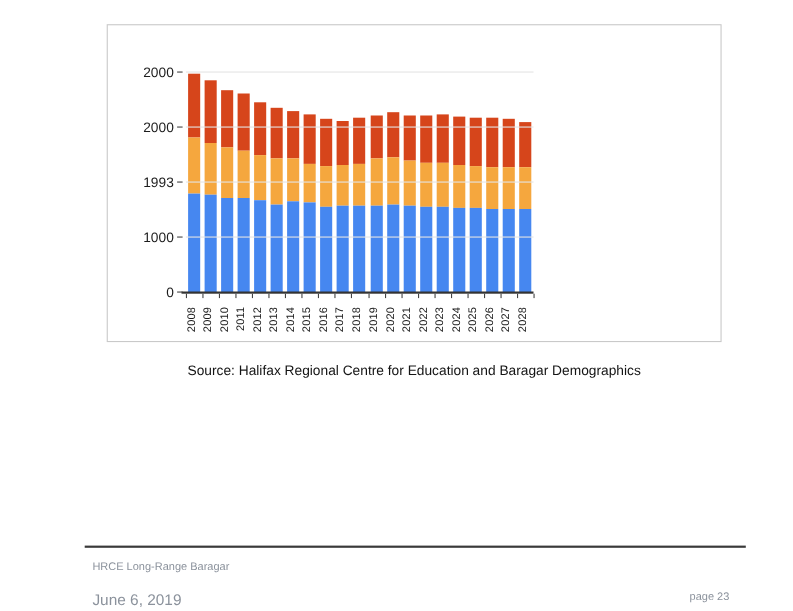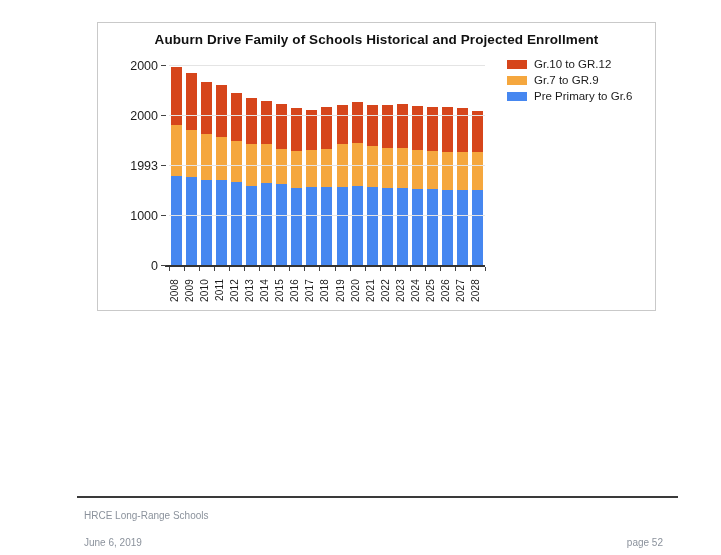--- a/index.html
+++ b/index.html
@@ -112,34 +112,33 @@
     left: 77px; top: 496px;
     width: 601px; height: 2px;
     background: #3a3a3a;
   }
   .footer-report-title {
     position: absolute; left: 84px; top: 510px;
     font-size: 10px; color: #8b929c;
   }
   .footer-date {
     position: absolute; left: 84px; top: 537px;
-    font-size: 10px; color: #8b929c;
+    font-size: 14px; color: #8b929c;
   }
   .footer-page {
     position: absolute; right: 58px; top: 537px;
     font-size: 10px; color: #8b929c;
   }
 </style>
 </head>
 <body>
 
 <div class="page">
 
   <div class="chart-card">
-    <div class="chart-title">Auburn Drive Family of Schools Historical and Projected Enrollment</div>
 
     <div class="y-labels">
         <div class="lbl" style="top: 200px;">0</div>
         <div class="lbl" style="top: 150px;">1000</div>
         <div class="lbl" style="top: 100px;">1993</div>
         <div class="lbl" style="top: 50px;">2000</div>
         <div class="lbl" style="top: 0px;">2000</div>
       </div>
 
     <div class="plot-area">
@@ -345,35 +344,22 @@
         <div class="xl">2021</div>
         <div class="xl">2022</div>
         <div class="xl">2023</div>
         <div class="xl">2024</div>
         <div class="xl">2025</div>
         <div class="xl">2026</div>
         <div class="xl">2027</div>
         <div class="xl">2028</div>
       </div>
 
-    <div class="legend">
-        <div class="legend-row">
-          <div class="legend-swatch" style="background: rgb(214, 69, 27);"></div>
-          <div class="legend-label">Gr.10 to GR.12</div>
-        </div>
-        <div class="legend-row">
-          <div class="legend-swatch" style="background: rgb(245, 167, 62);"></div>
-          <div class="legend-label">Gr.7 to GR.9</div>
-        </div>
-        <div class="legend-row">
-          <div class="legend-swatch" style="background: rgb(70, 135, 240);"></div>
-          <div class="legend-label">Pre Primary to Gr.6</div>
-        </div>
-      </div>
   </div>
 
+  <div class="source-note">Source: Halifax Regional Centre for Education and Baragar Demographics</div>
 
   <div class="footer-rule"></div>
-  <div class="footer-report-title">HRCE Long-Range Schools</div>
+  <div class="footer-report-title">HRCE Long-Range Baragar</div>
   <div class="footer-date">June 6, 2019</div>
-  <div class="footer-page">page 52</div>
+  <div class="footer-page">page 23</div>
 
 </div>
 
 </body></html>

